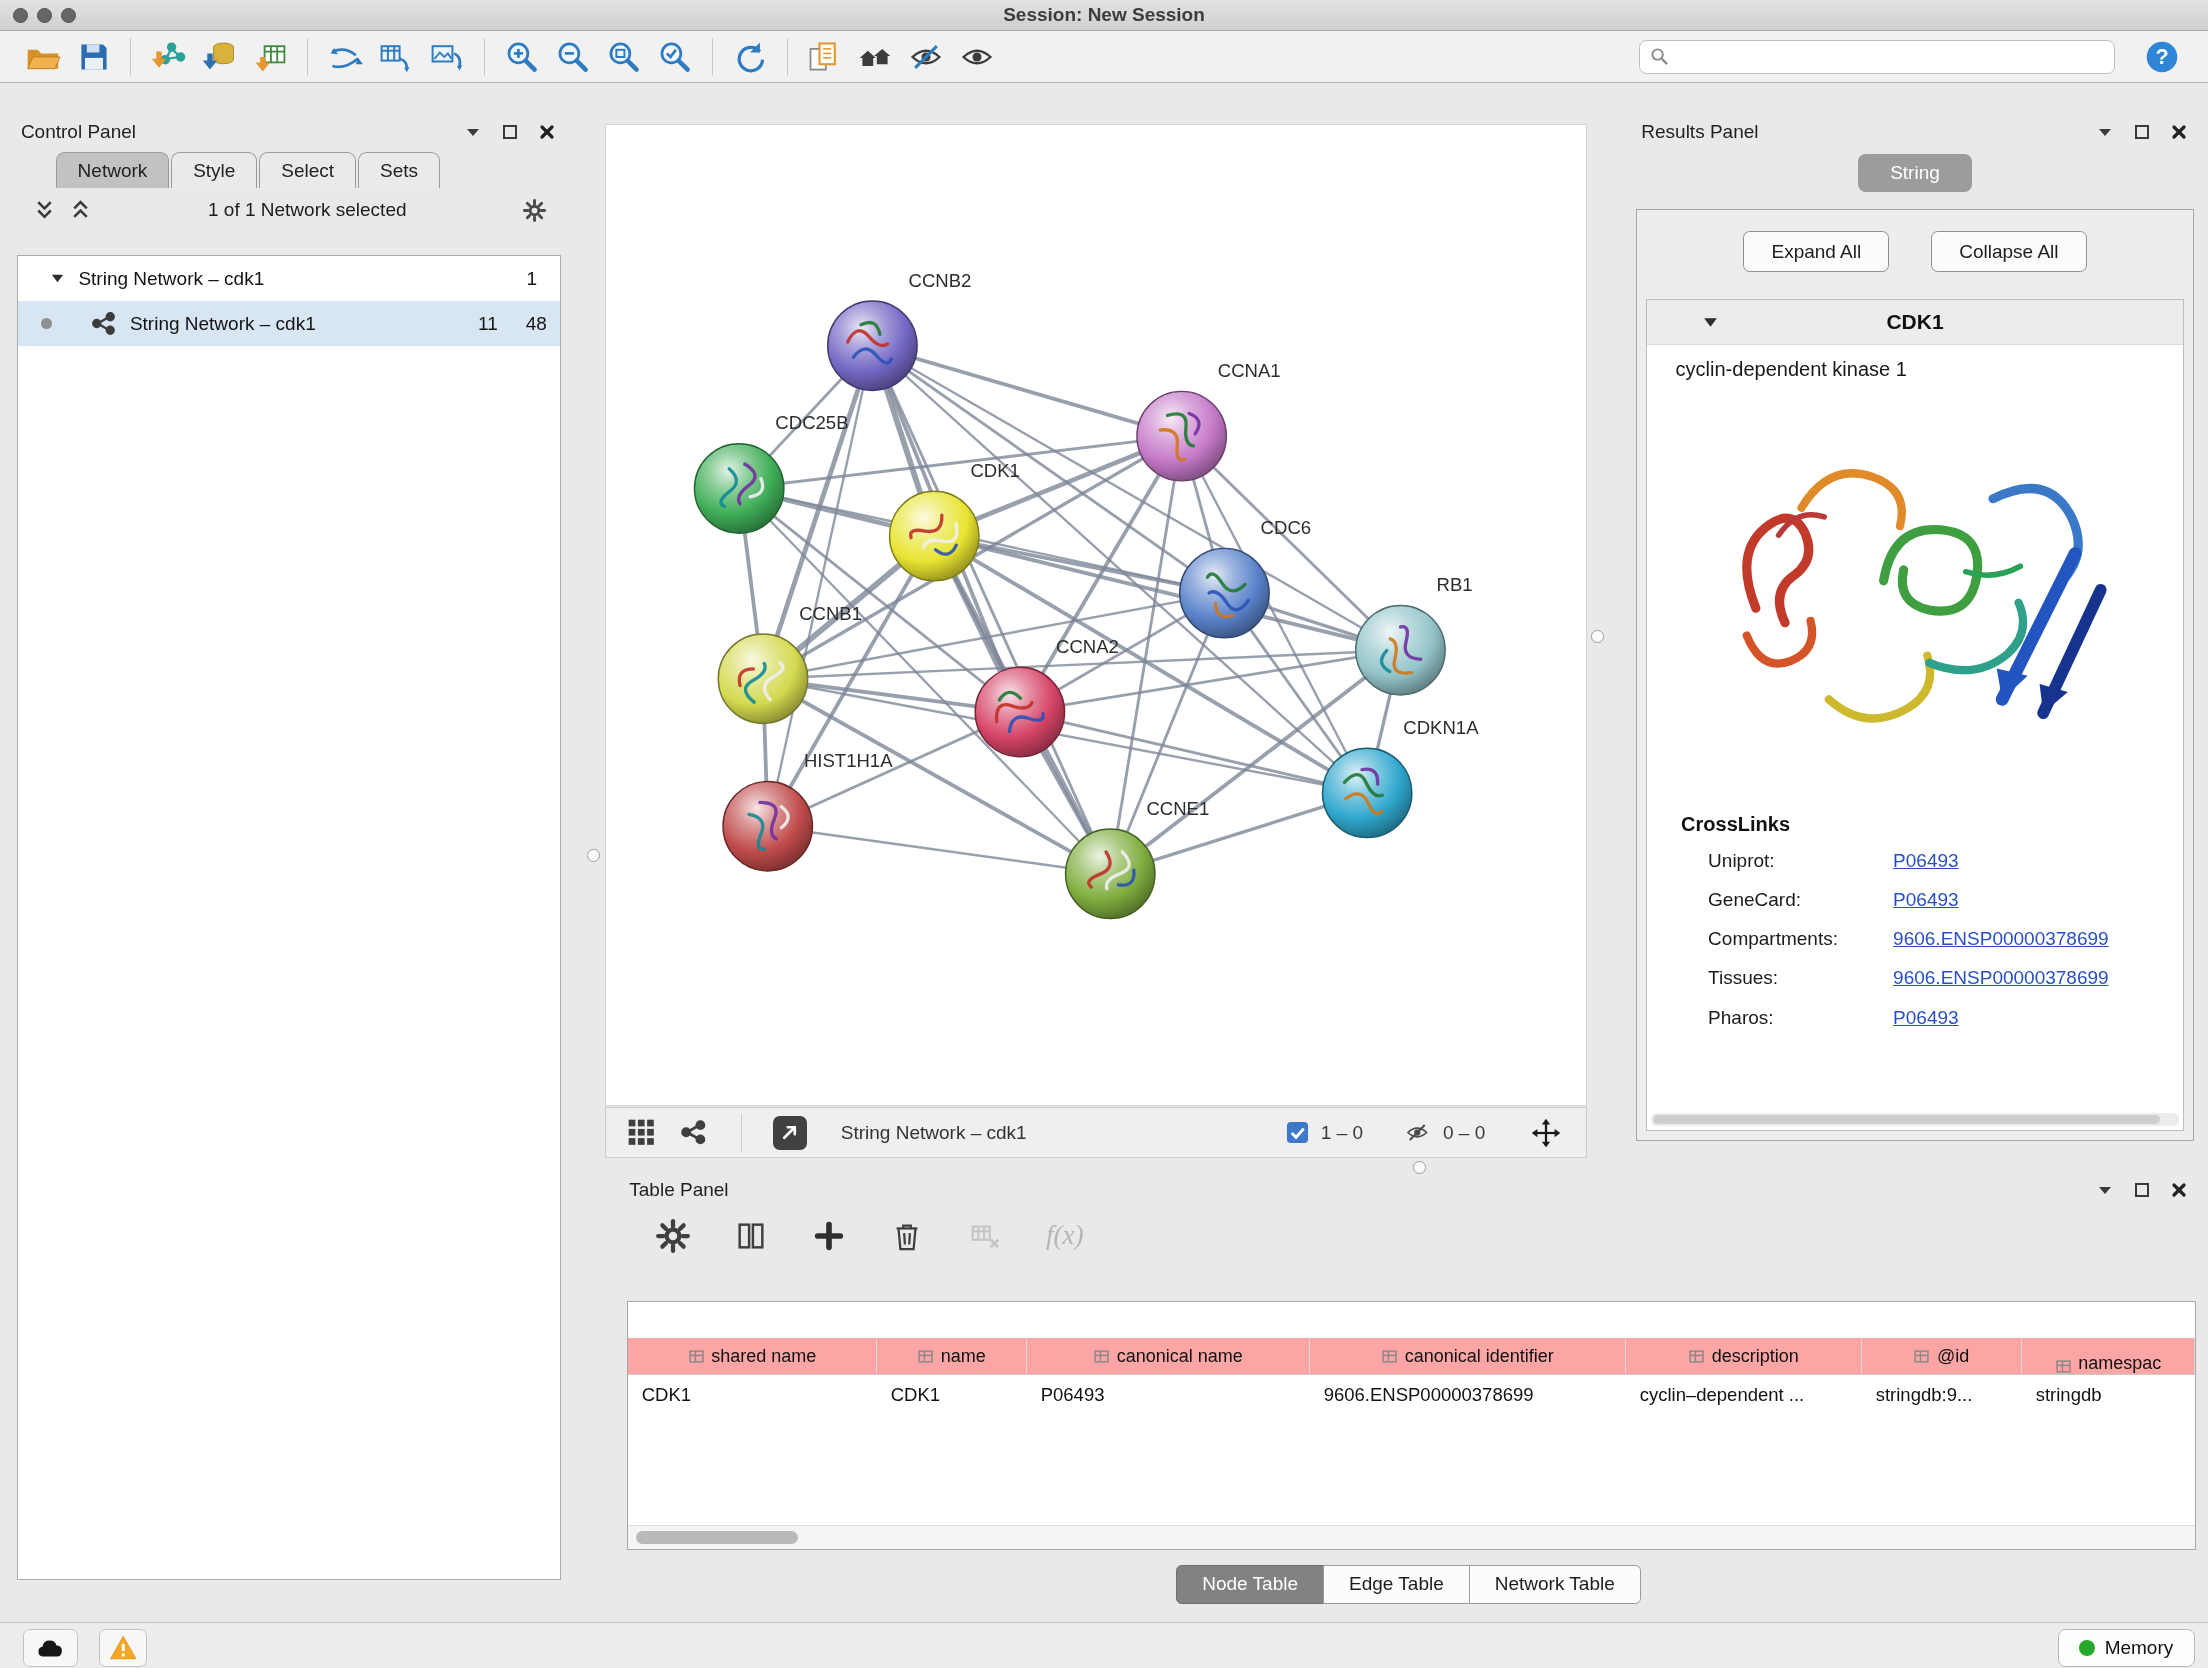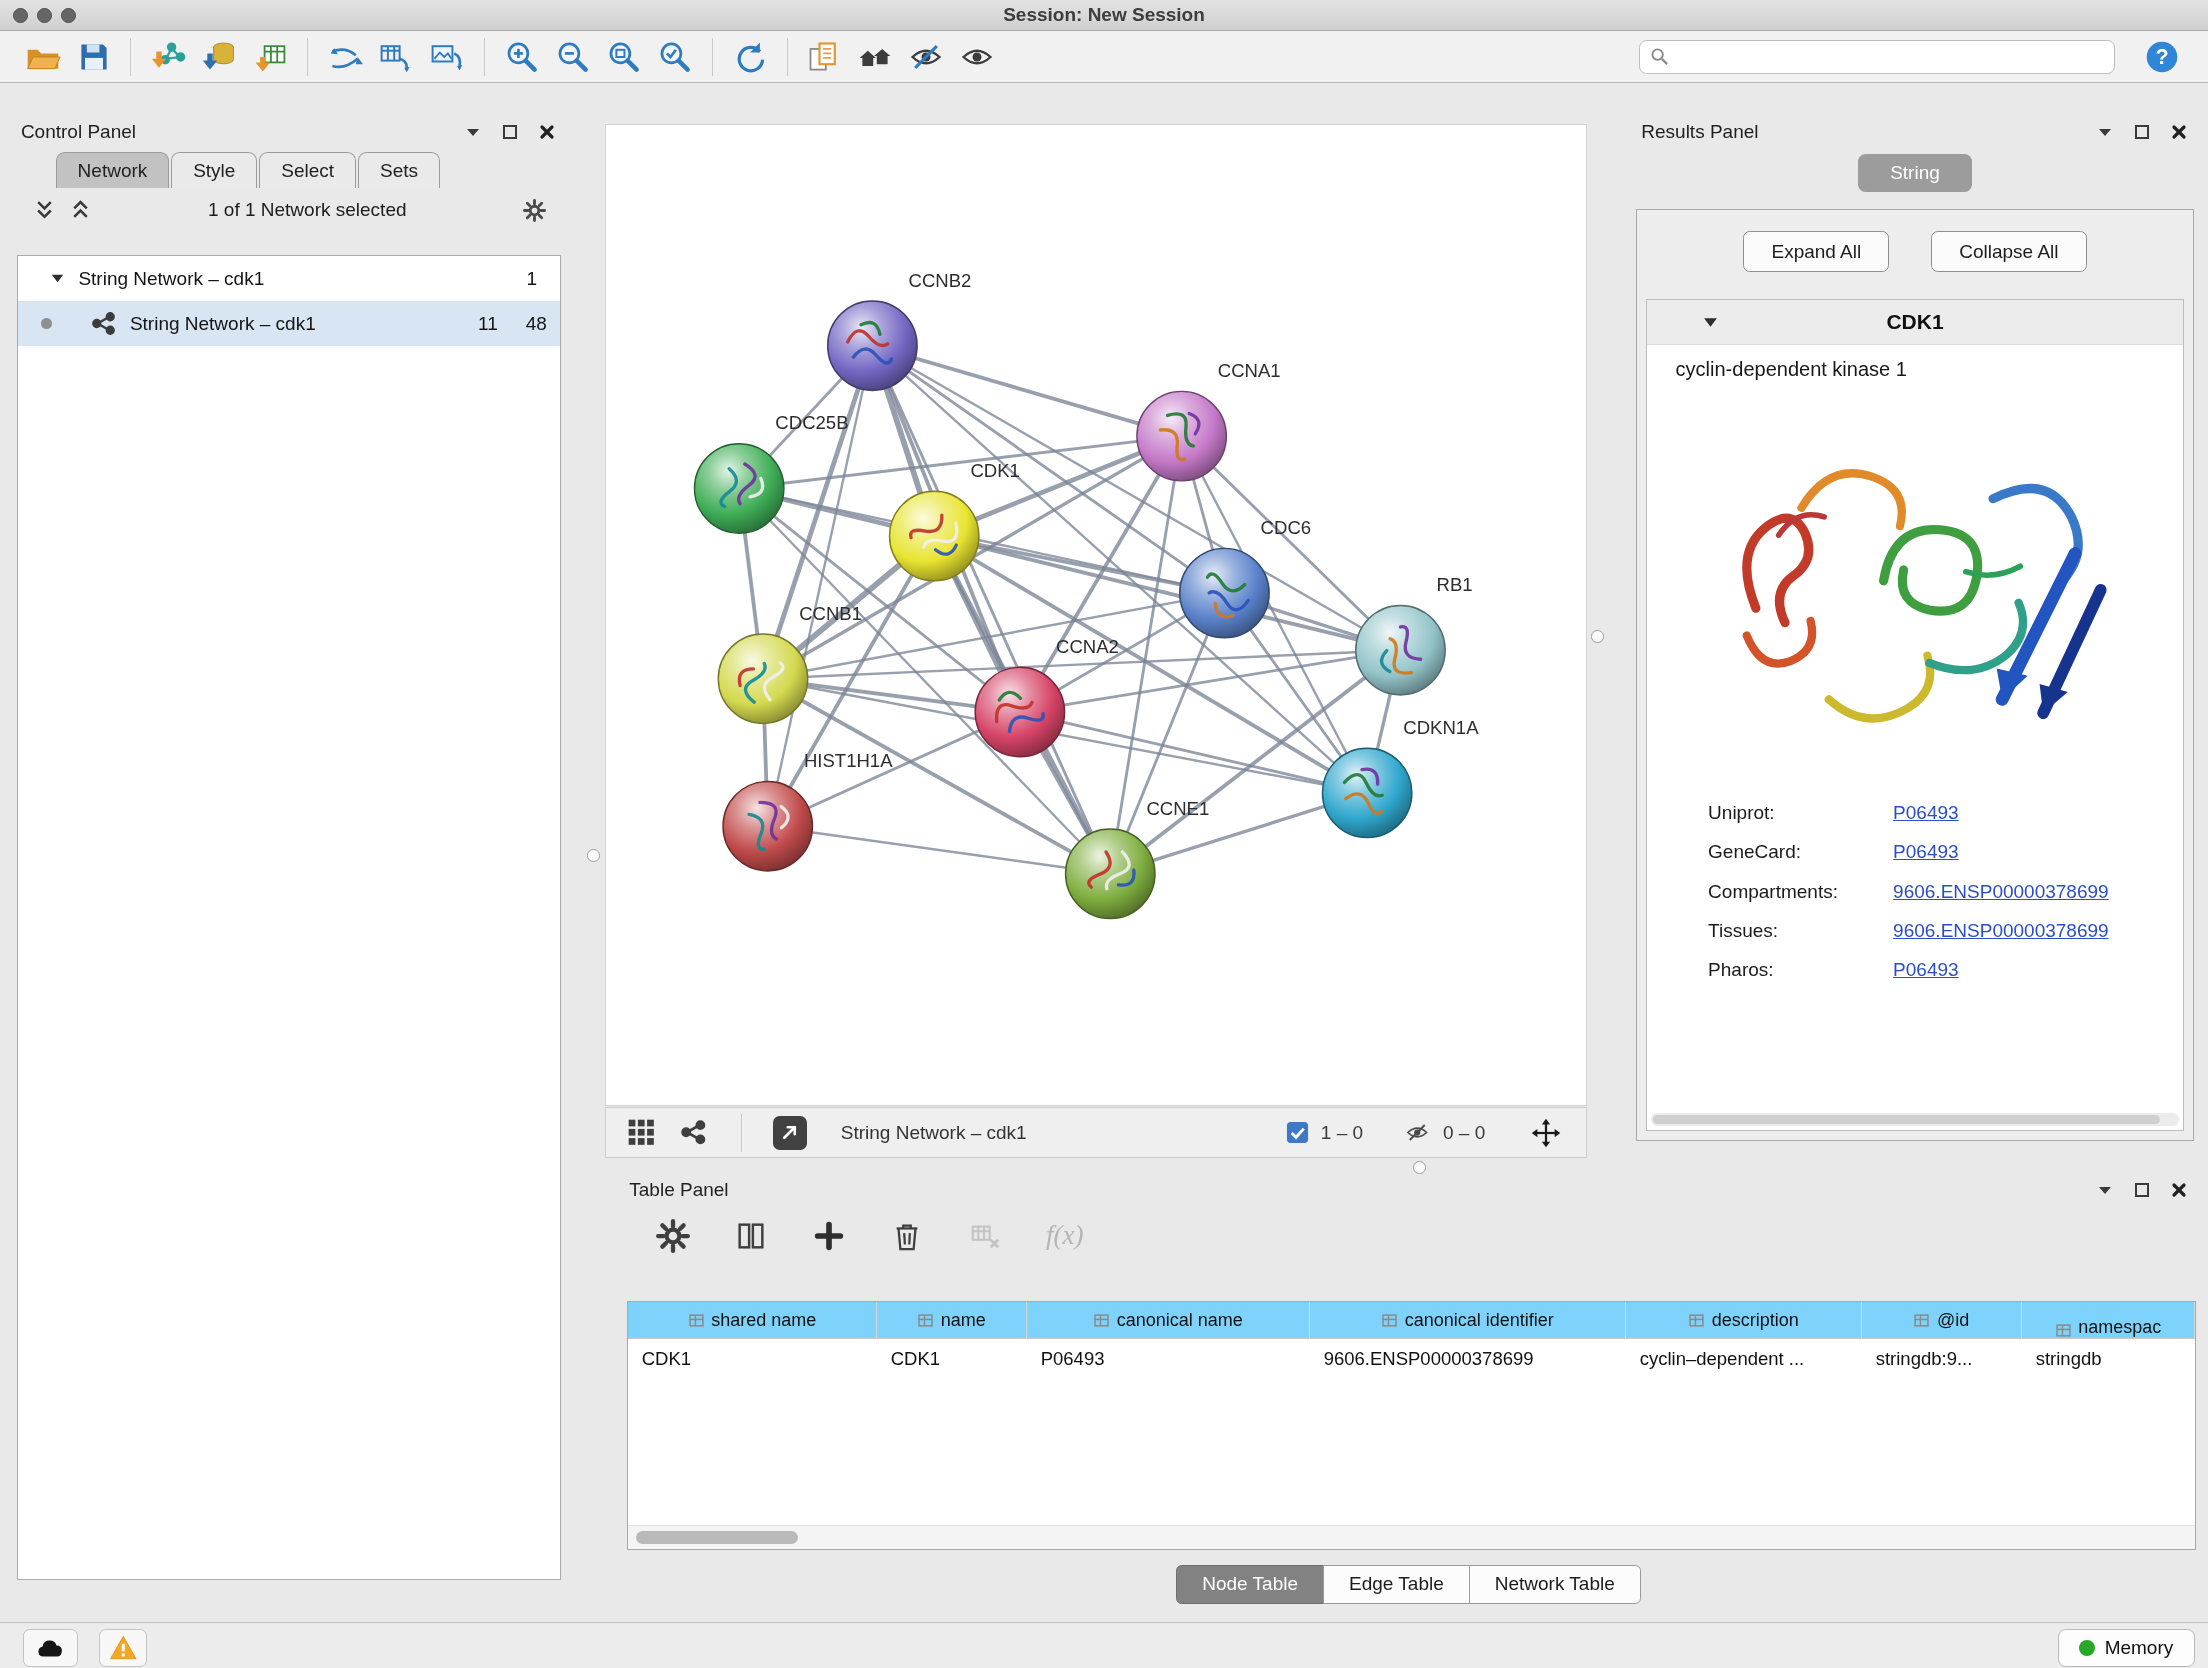--- a/index.html
+++ b/index.html
@@ -94,21 +94,21 @@
   .gene-scroll{position:absolute;left:3.8px;right:3.8px;bottom:3.8px;height:12.4px;background:#ececec;border-radius:5.7px;}
   .gene-scroll-thumb{position:absolute;left:1.9px;top:1.9px;bottom:1.9px;width:96%;background:#cfcfcf;border-radius:4.8px;}
 
   
   .table-panel{position:absolute;left:616px;top:1172px;width:1586px;height:447px;}
   .tp-toolbar{height:55px;display:flex;align-items:center;gap:44px;padding-left:40px;}
   .tp-toolbar svg{width:34px;height:34px;}
   .fx{font-family:"Liberation Serif",serif;font-style:italic;font-size:27px;color:#b5b5b5;}
   .table-box{position:absolute;left:11.4px;right:5.7px;top:129px;height:247px;border:1px solid #a8a8a8;
              background:#fff;overflow:hidden;}
-  .table-header-row{display:flex;height:36px;background:#7dd3fc;border-bottom:1px solid #c9c9c9;}
+  .table-header-row{display:flex;height:36px;background:#fca5a5;border-bottom:1px solid #c9c9c9;margin-top:36px;}
   .th{display:flex;align-items:center;justify-content:center;gap:7.6px;font-size:18px;color:#111;
       border-right:1px solid #d8d8d8;box-sizing:border-box;white-space:nowrap;overflow:hidden;flex:none;}
   .th-ic{width:15px;height:15px;flex:none;}
   .tr{display:flex;height:40px;align-items:center;}
   .td{padding-left:13.3px;font-size:18.5px;color:#111;box-sizing:border-box;white-space:nowrap;
       overflow:hidden;flex:none;}
   .hscroll{position:absolute;left:0;right:0;bottom:0;height:23px;background:#f4f4f4;border-top:1px solid #e2e2e2;}
   .hthumb{position:absolute;left:7.6px;top:4.8px;width:162px;height:13.3px;background:#b9b9b9;border-radius:6.7px;}
   .table-tab-bar{position:absolute;left:0;right:0;bottom:15px;display:flex;justify-content:center;}
   .tp-tab{padding:7.6px 25px;font-size:19px;border:1px solid #9a9a9a;background:#fcfcfc;color:#1c1c1c;margin-left:-1px;}
@@ -748,20 +748,21 @@
               <path d="M330 110 q 60 -30 86 20 q 20 42 -14 74" stroke="#3a78c8" stroke-width="10"></path>
               <path d="M420 170 L340 330" stroke="#2255c0" stroke-width="14"></path>
               <path d="M340 330 l-6 -34 34 8 z" fill="#2255c0" stroke="none"></path>
               <path d="M448 210 L385 345" stroke="#16348e" stroke-width="13"></path>
               <path d="M385 345 l-4 -32 31 9 z" fill="#16348e" stroke="none"></path>
               <path d="M95 150 q 20 -30 50 -20" stroke="#b93838" stroke-width="6"></path>
               <path d="M300 190 q 30 10 60 -6" stroke="#2aa157" stroke-width="6"></path>
             </g>
           </svg>
         </div>
+        <div class="cl-title">CrossLinks</div>
         <div>
             <div class="cl-row">
               <span class="cl-label">Uniprot:</span>
               <a class="cl-link" href="#" style="color: rgb(42, 79, 196);">P06493</a>
             </div>
             <div class="cl-row">
               <span class="cl-label">GeneCard:</span>
               <a class="cl-link" href="#" style="color: rgb(42, 79, 196);">P06493</a>
             </div>
             <div class="cl-row">

